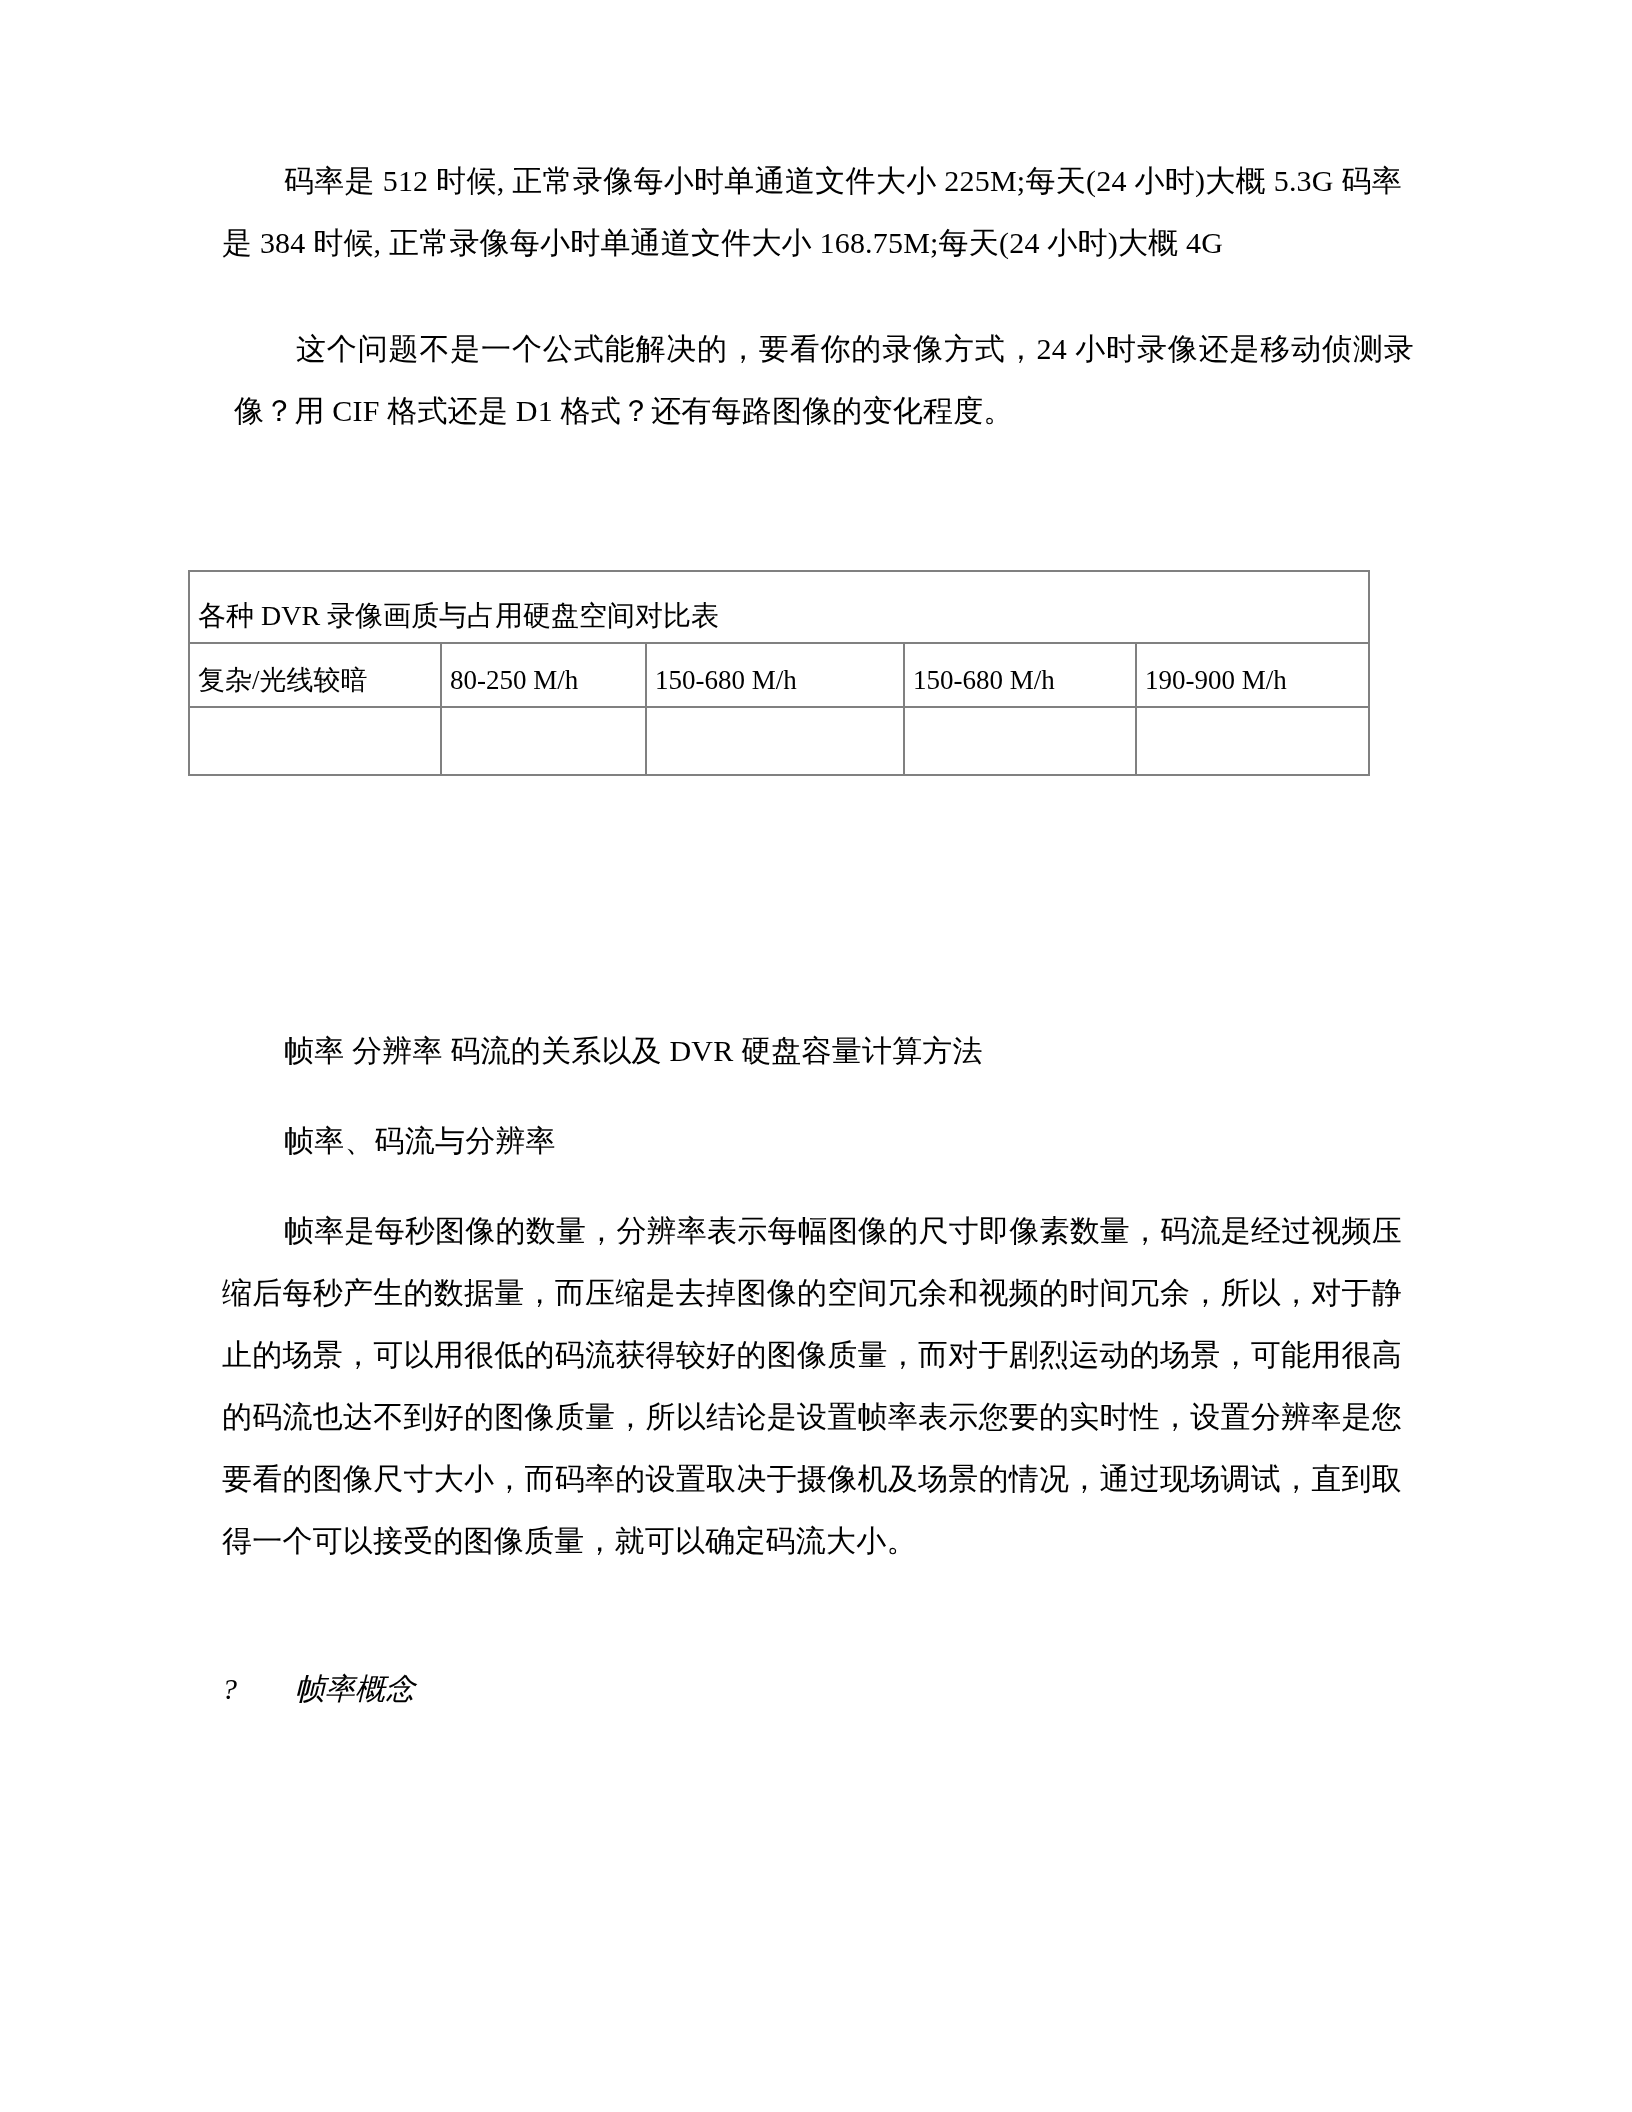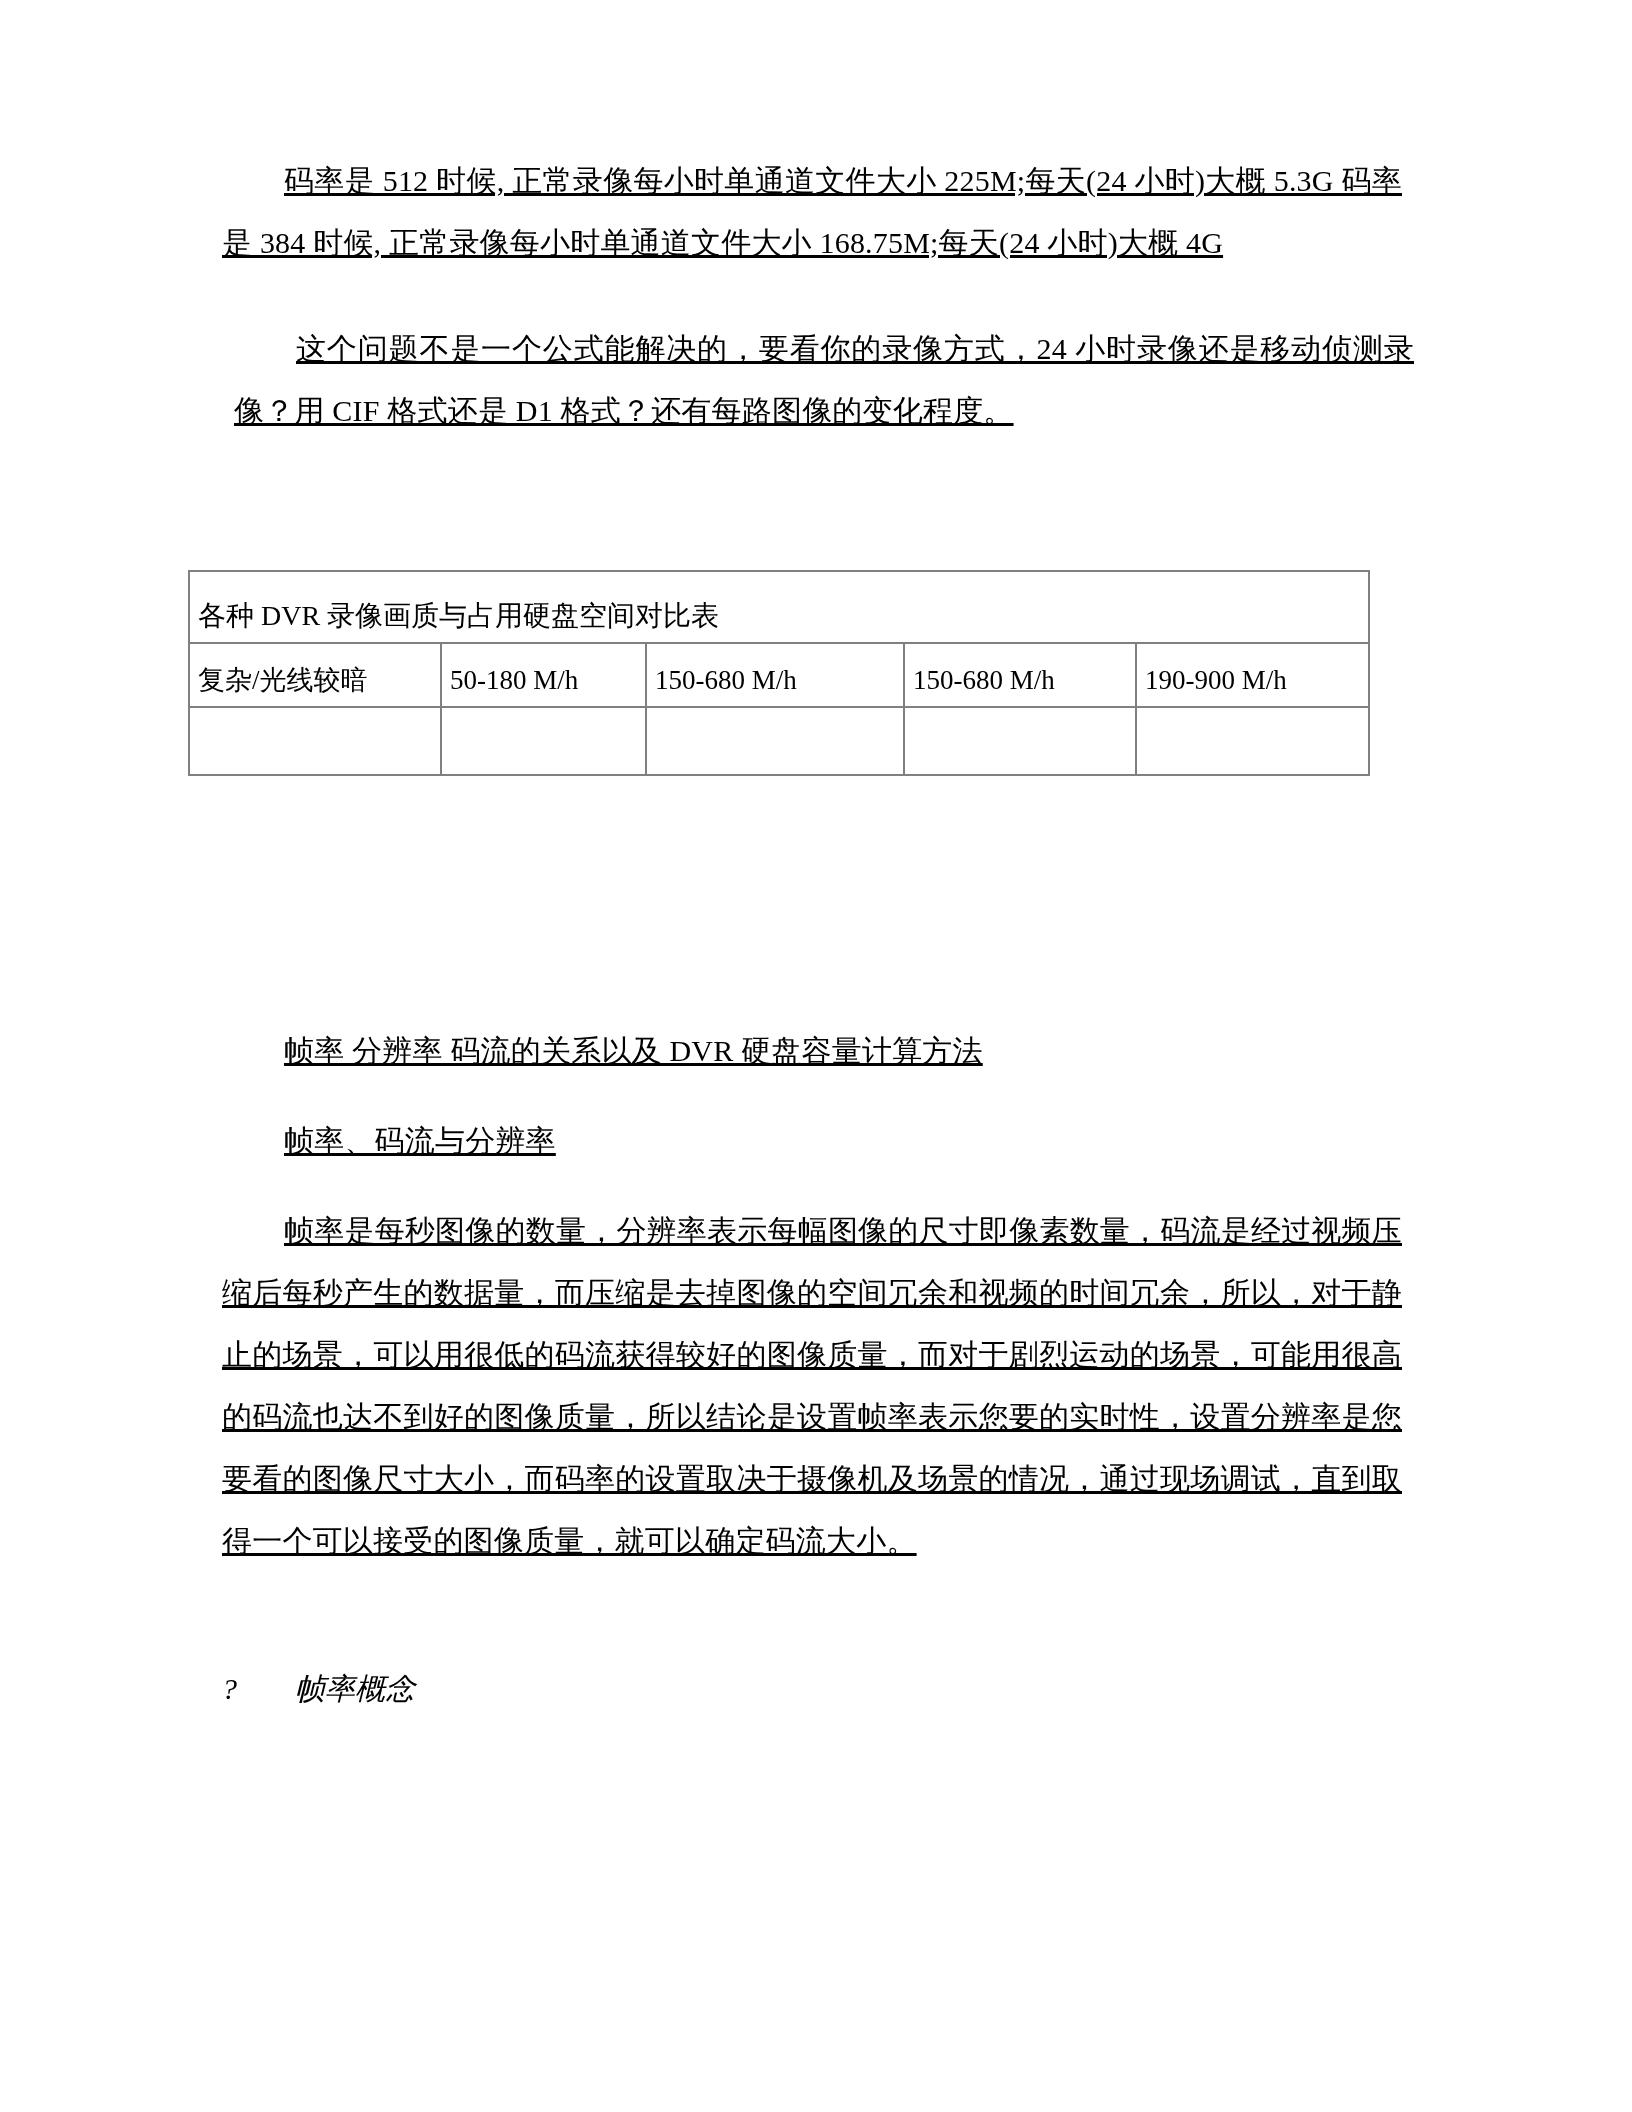--- a/index.html
+++ b/index.html
@@ -33,21 +33,20 @@
   .para {
     font-size: 30px;
     line-height: 62px;
     text-align: justify;
     text-justify: inter-ideograph;
     margin: 0;
     letter-spacing: 0.2px;
   }
   .para.indent {
     text-indent: 62px;
-    text-decoration: underline;
   }
 
   
   .blk-p1 { position: absolute; left: 0; top: 150px;  width: 1180px; }
   .blk-p2 { position: absolute; left: 12px; top: 318px;  width: 1180px; }
   .blk-tbl{ position: absolute; left: -62px; top: 570px; width: 1180px; padding-left: 28px; }
   .blk-h1 { position: absolute; left: 0; top: 1020px; width: 1180px; }
   .blk-h2 { position: absolute; left: 0; top: 1110px; width: 1180px; }
   .blk-p3 { position: absolute; left: 0; top: 1200px; width: 1180px; }
   .blk-p4 { position: absolute; left: 0; top: 1658px; width: 1180px; }
@@ -112,21 +111,21 @@
             <col class="col-c">
             <col class="col-d">
             <col class="col-e">
         </colgroup>
         <tbody>
           <tr class="title-row">
             <td colspan="5">各种 DVR 录像画质与占用硬盘空间对比表</td>
           </tr>
           <tr>
             <td>复杂/光线较暗</td>
-            <td>50-180 M/h</td>
+            <td>80-250 M/h</td>
             <td>150-680 M/h</td>
             <td>150-680 M/h</td>
             <td>190-900 M/h</td>
           </tr>
           <tr class="empty-row">
             <td></td>
             <td></td>
             <td></td>
             <td></td>
             <td></td>

